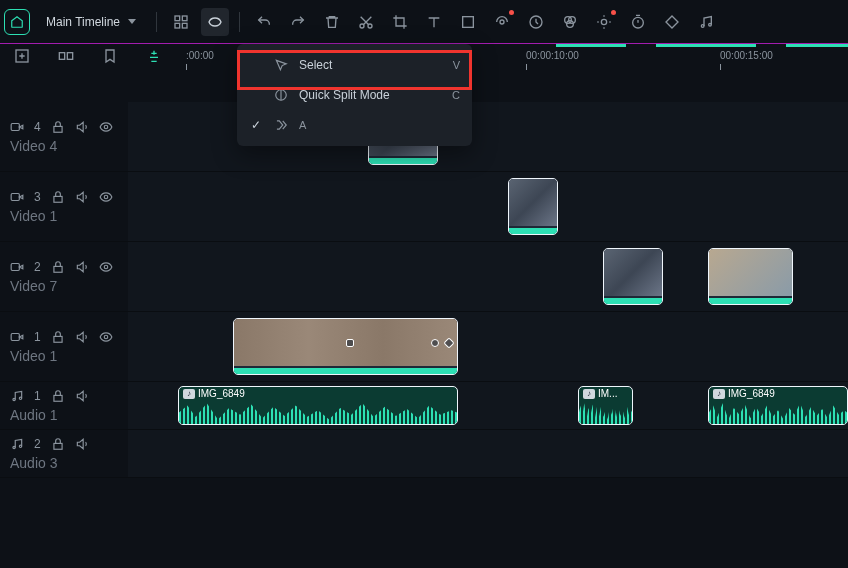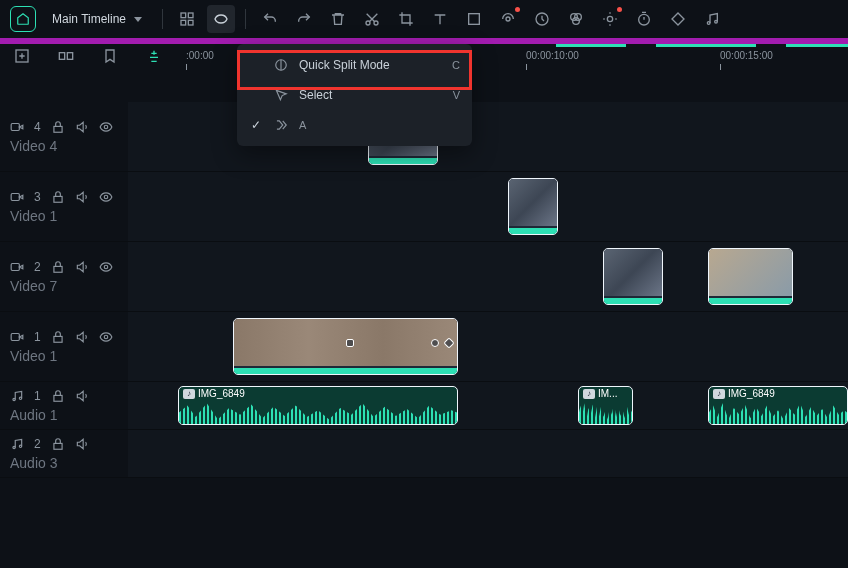--- a/index.html
+++ b/index.html
@@ -1,17 +1,17 @@
 <!DOCTYPE html>
 <html><head>
 <meta charset="utf-8">
 <style>
 *{box-sizing:border-box;margin:0;padding:0;font-family:-apple-system,BlinkMacSystemFont,"Segoe UI",sans-serif}
 body{background:#0d1117;color:#c9d1d9;width:848px;height:568px;overflow:hidden;font-size:12px}
-.top-toolbar{height:44px;display:flex;align-items:center;padding:0 10px;gap:6px;border-bottom:6px solid #a21caf}
+.top-toolbar{height:44px;display:flex;align-items:center;padding:0 4px;gap:6px;border-bottom:1px solid #a21caf}
 .home-btn{width:26px;height:26px;border-radius:6px;border:1.5px solid #2de0b4;display:flex;align-items:center;justify-content:center;color:#2de0b4;cursor:pointer}
 .timeline-dd{display:flex;align-items:center;gap:8px;padding:4px 10px;color:#d0d7de;cursor:pointer}
 .tri-down{width:0;height:0;border-left:4px solid transparent;border-right:4px solid transparent;border-top:5px solid #8b949e}
 .vdiv{width:1px;height:20px;background:#30363d;margin:0 4px}
 .tb-icon{width:28px;height:28px;display:flex;align-items:center;justify-content:center;color:#8b949e;cursor:pointer;border-radius:4px;position:relative}
 .tb-icon.active{background:#21262d;color:#c9d1d9}
 .red-dot{position:absolute;top:2px;right:2px;width:5px;height:5px;border-radius:50%;background:#f85149}
 .sub-toolbar{height:38px;display:flex;padding:0 10px;gap:20px}
 .sub-icon{width:24px;height:24px;display:flex;align-items:center;justify-content:center;color:#8b949e;cursor:pointer}
 .sub-icon.accent{color:#2de0b4}
@@ -446,36 +446,36 @@
     </div>
     <div class="track-lane"></div>
   </div>
 </div>
 
 <div class="dropdown">
   <div class="dd-item">
     <span class="dd-check"></span>
     <span class="dd-icon">
         <svg width="14" height="14" viewBox="0 0 24 24" fill="none" stroke="currentColor" stroke-width="2">
+          <path d="M4 4l7 16 3-7 7-3L4 4z"></path>
+        </svg>
+      </span>
+    <span class="dd-label">Select</span>
+    <span class="dd-key">V</span>
+  </div>
+  <div class="dd-item">
+    <span class="dd-check"></span>
+    <span class="dd-icon">
+        <svg width="14" height="14" viewBox="0 0 24 24" fill="none" stroke="currentColor" stroke-width="2">
           <circle cx="12" cy="12" r="9"></circle>
           <path d="M12 3v18"></path>
         </svg>
       </span>
     <span class="dd-label">Quick Split Mode</span>
     <span class="dd-key">C</span>
-  </div>
-  <div class="dd-item">
-    <span class="dd-check"></span>
-    <span class="dd-icon">
-        <svg width="14" height="14" viewBox="0 0 24 24" fill="none" stroke="currentColor" stroke-width="2">
-          <path d="M4 4l7 16 3-7 7-3L4 4z"></path>
-        </svg>
-      </span>
-    <span class="dd-label">Select</span>
-    <span class="dd-key">V</span>
   </div>
   <div class="dd-item">
     <span class="dd-check">✓</span>
     <span class="dd-icon">
         <svg width="14" height="14" viewBox="0 0 24 24" fill="none" stroke="currentColor" stroke-width="2">
           <path d="M5 5h4l6 7-6 7H5M15 5l6 7-6 7"></path>
         </svg>
       </span>
     <span class="dd-key">A</span>
   </div>

